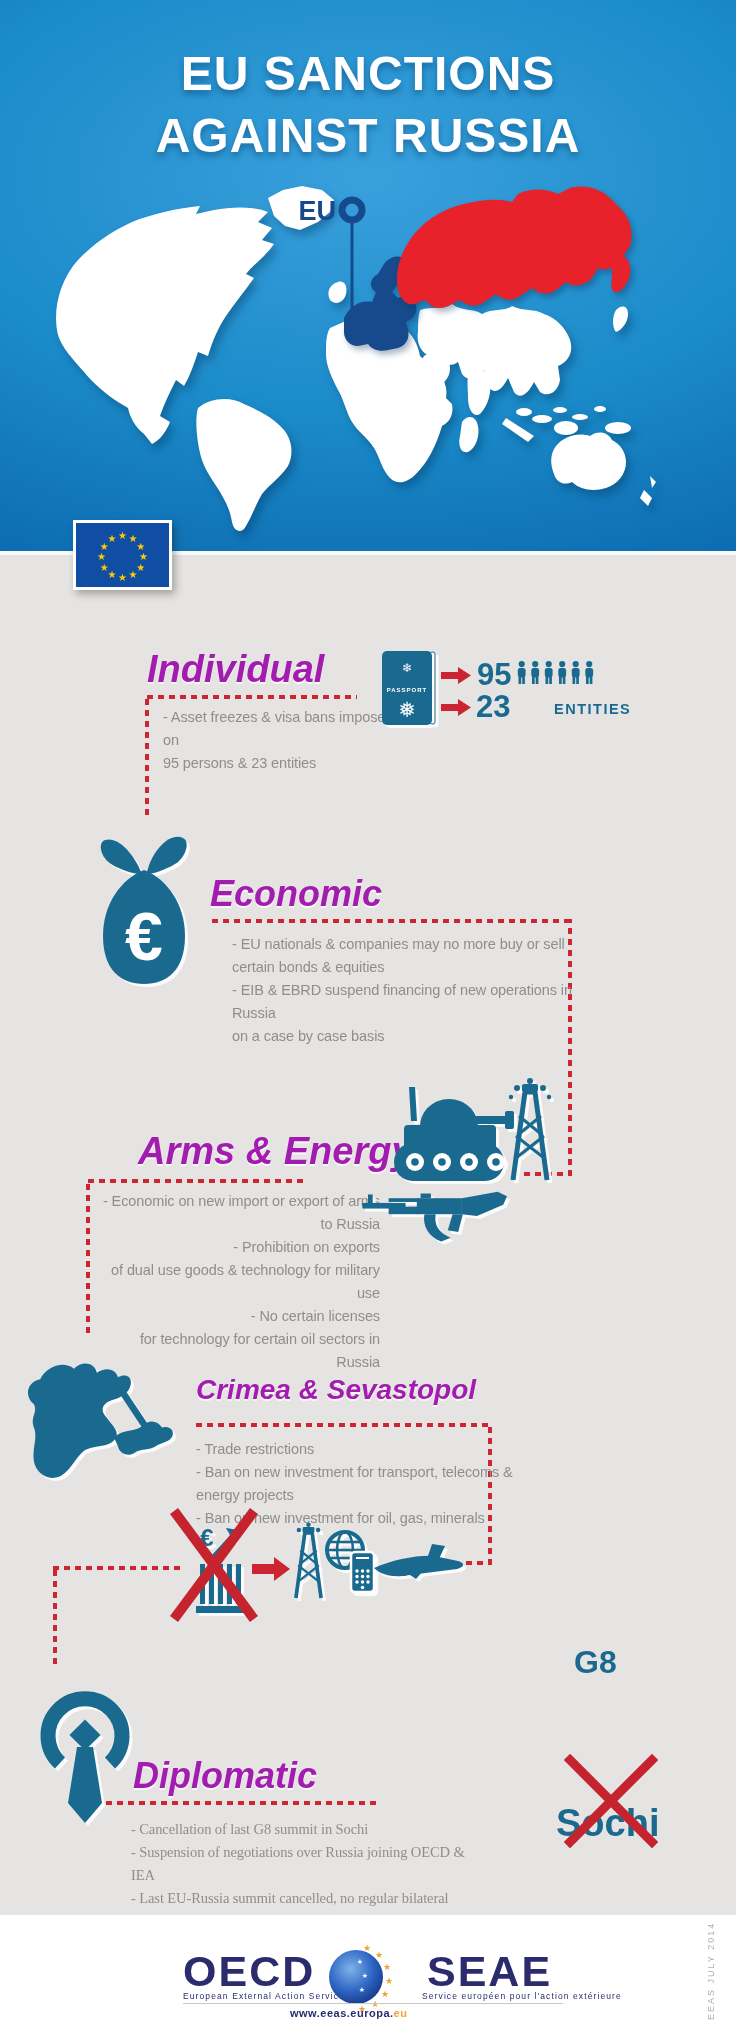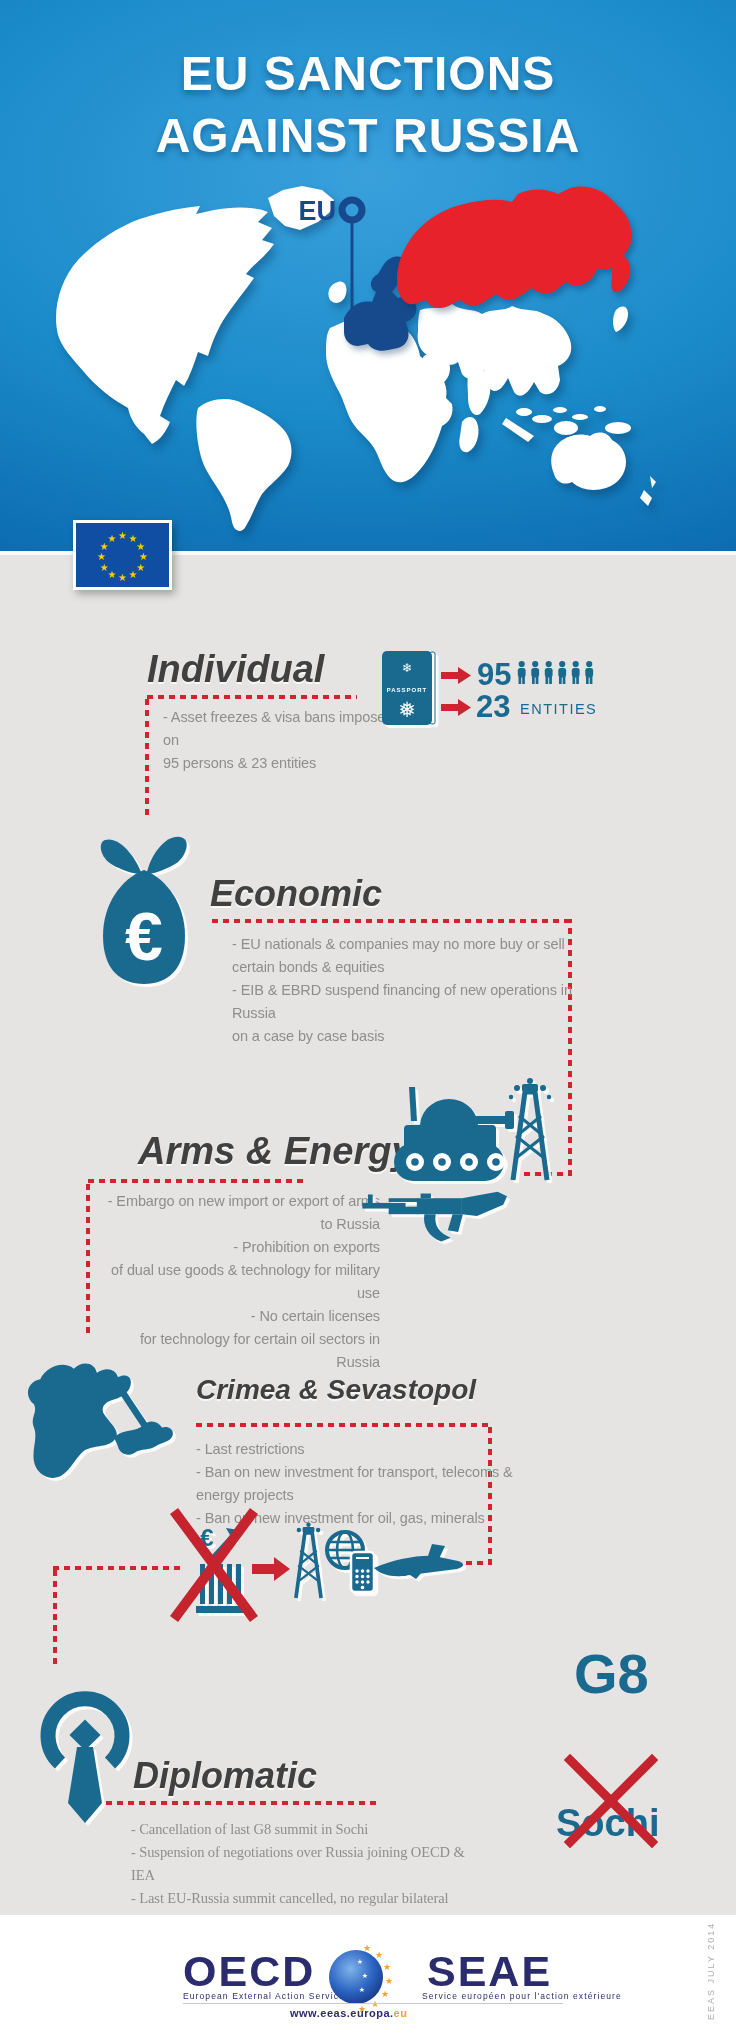--- a/index.html
+++ b/index.html
@@ -12,28 +12,28 @@
         background:radial-gradient(130% 95% at 50% 32%, #39a0dc 0%, #1b8bc9 45%, #0d6db2 80%, #085d9d 100%);}
   .hero-title{width:736px;text-align:center;color:#fff;font-weight:bold;
               font-size:48px;letter-spacing:1px;line-height:1;
               text-shadow:0 4px 6px rgba(4,55,100,.45);}
   .sep{left:0;top:551px;width:736px;height:4px;background:#fafafa;}
 
   
   .flag{left:73px;top:520px;box-shadow:3px 4px 8px rgba(0,0,0,.3);}
 
   
-  .stitle{color:#404040;font-weight:bold;font-style:italic;line-height:1;
+  .stitle{color:#a21caf;font-weight:bold;font-style:italic;line-height:1;
           text-shadow:0 2px 0 rgba(255,255,255,.75);white-space:nowrap;}
   .bullets{font-size:14.5px;line-height:23px;color:#8f8e8d;letter-spacing:-0.1px;}
   .dh{height:4px;background:repeating-linear-gradient(90deg,#cf2531 0,#cf2531 6px,transparent 6px,transparent 11px);}
   .dv{width:4px;background:repeating-linear-gradient(0deg,#cf2531 0,#cf2531 6px,transparent 6px,transparent 11px);}
   .ticon{filter:drop-shadow(3px 3px 0 rgba(255,255,255,.85));}
   .stat-num{font-weight:bold;color:#1a6a90;font-size:31px;line-height:1;}
-  .stat-label{font-weight:normal;color:#1a6a90;font-size:14.5px;letter-spacing:1.5px;}
+  .stat-label{font-weight:bold;color:#1a6a90;font-size:14.5px;letter-spacing:1.5px;margin-left:34px;}
   .g8{color:#1a6a90;font-weight:bold;line-height:1;}
 
   
   .footer{left:0;top:1915px;width:736px;height:126px;background:#ffffff;}
   .logo-big{color:#2b2c6e;font-weight:bold;font-size:43px;letter-spacing:2px;line-height:1;}
   .logo-sub{color:#2b2c6e;font-size:8.5px;letter-spacing:1.1px;white-space:nowrap;}
   .hairline{height:1px;background:#c9c9c9;}
   .url{font-size:11px;font-weight:bold;color:#2b2c6e;letter-spacing:.5px;}
   .url .tld{color:#f0a23c;}
   .side-note{writing-mode:vertical-rl;transform:rotate(180deg);
@@ -172,21 +172,21 @@
     <div>- EU nationals &amp; companies may no more buy or sell</div>
     <div>certain bonds &amp; equities</div>
     <div>- EIB &amp; EBRD suspend financing of new operations in Russia</div>
     <div>on a case by case basis</div>
   </div>
 
   <div class="abs stitle" style="left:138px;top:1132px;font-size:38px;">Arms &amp; Energy</div>
   <div class="abs dh" style="left:88px;top:1179px;width:219px;"></div>
   <div class="abs dv" style="left:86px;top:1179px;height:154px;"></div>
   <div class="abs bullets" style="left:95px;top:1190px;width:285px;text-align:right;">
-    <div>- Embargo on new import or export of arms to Russia</div>
+    <div>- Economic on new import or export of arms to Russia</div>
     <div>- Prohibition on exports</div>
     <div>of dual use goods &amp; technology for military use</div>
     <div>- No certain licenses</div>
     <div>for technology for certain oil sectors in Russia</div>
   </div>
 
   <svg class="abs ticon" style="left:382px;top:1085px;" width="135" height="98" viewBox="0 0 135 98">
     <g fill="#1a6a90">
       <path d="M27,2 L33,2 35,36 29,36 Z"></path>
       <path d="M38,42 C38,25 52,14 67,14 C82,14 96,25 96,42 Z"></path>
@@ -243,21 +243,21 @@
       <path d="M18,62 C8,54 12,40 24,38 C30,26 46,20 56,28 C64,20 76,22 78,32 C86,26 96,28 98,36 C106,32 112,36 110,44 C108,52 100,56 92,58 C86,60 82,64 84,70 C90,80 100,86 96,94 C90,104 76,100 66,106 C58,112 54,124 44,130 C32,136 20,128 18,116 C16,104 22,94 18,84 C14,74 22,70 18,62 Z"></path>
       <path d="M96,92 C104,86 116,88 122,82 C128,76 136,78 140,84 C146,82 152,86 150,92 C148,98 140,98 134,102 C128,106 120,104 114,108 C108,112 100,110 98,102 C96,96 94,96 96,92 Z"></path>
       <path d="M98,38 L126,80 121,84 93,42 Z"></path>
     </g>
   </svg>
   <div class="abs stitle" style="left:196px;top:1376px;font-size:28px;">Crimea &amp; Sevastopol</div>
   <div class="abs dh" style="left:196px;top:1423px;width:296px;"></div>
   <div class="abs dv" style="left:488px;top:1423px;height:142px;"></div>
   <div class="abs dh" style="left:466px;top:1561px;width:26px;"></div>
   <div class="abs bullets" style="left:196px;top:1438px;width:340px;">
-    <div>- Last restrictions</div>
+    <div>- Trade restrictions</div>
     <div>- Ban on new investment for transport, telecoms &amp; energy projects</div>
     <div>- Ban on new investment for oil, gas, minerals</div>
   </div>
 
   <svg class="abs ticon" style="left:192px;top:1512px;" width="56" height="104" viewBox="0 0 56 104">
     <g fill="#1a6a90">
       <rect x="8" y="52" width="5" height="40"></rect>
         <rect x="17" y="52" width="5" height="40"></rect>
       <rect x="26" y="52" width="5" height="40"></rect>
         <rect x="35" y="52" width="5" height="40"></rect>
@@ -331,21 +331,21 @@
     <polygon points="41,72 57,72 66,128 49,148 32,128" fill="#1a6a90"></polygon>
   </svg>
   <div class="abs stitle" style="left:133px;top:1758px;font-size:36px;">Diplomatic</div>
   <div class="abs dh" style="left:106px;top:1801px;width:272px;"></div>
   <div class="abs bullets" style="left:131px;top:1818px;width:360px;font-family:Liberation Serif, serif;">
     <div>- Cancellation of last G8 summit in Sochi</div>
     <div>- Suspension of negotiations over Russia joining OECD &amp; IEA</div>
     <div>- Last EU-Russia summit cancelled, no regular bilateral summits</div>
   </div>
 
-  <div class="abs g8" style="left:574px;top:1646px;font-size:56px;">G8</div>
+  <div class="abs g8" style="left:574px;top:1646px;font-size:32px;">G8</div>
   <div class="abs g8" style="left:556px;top:1804px;font-size:38px;">Sochi</div>
   <svg class="abs" style="left:564px;top:1752px;" width="94" height="96" viewBox="0 0 94 96">
     <g stroke="#c5242f" stroke-width="9" stroke-linecap="square">
       <line x1="6" y1="8" x2="88" y2="90"></line>
         <line x1="88" y1="8" x2="6" y2="90"></line>
     </g>
   </svg>
 
   <div class="abs footer"></div>
   <div class="abs logo-big" style="left:183px;top:1950px;">OECD</div>

